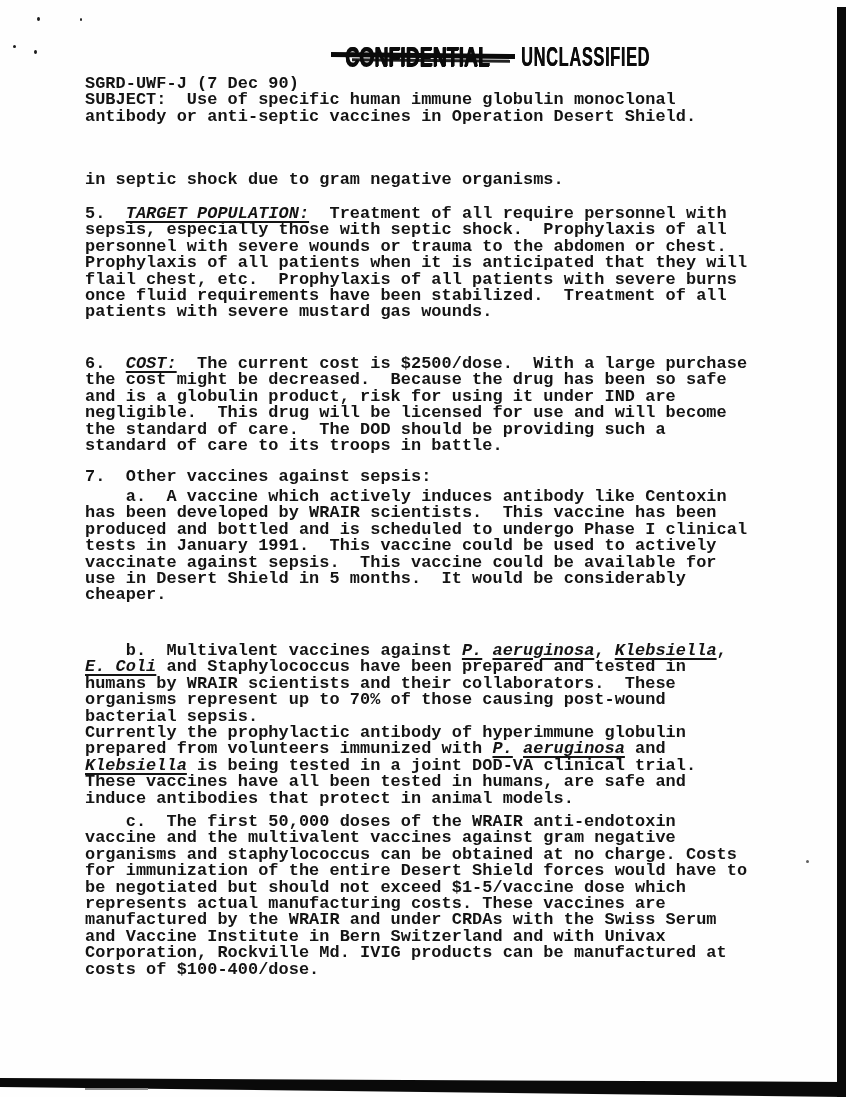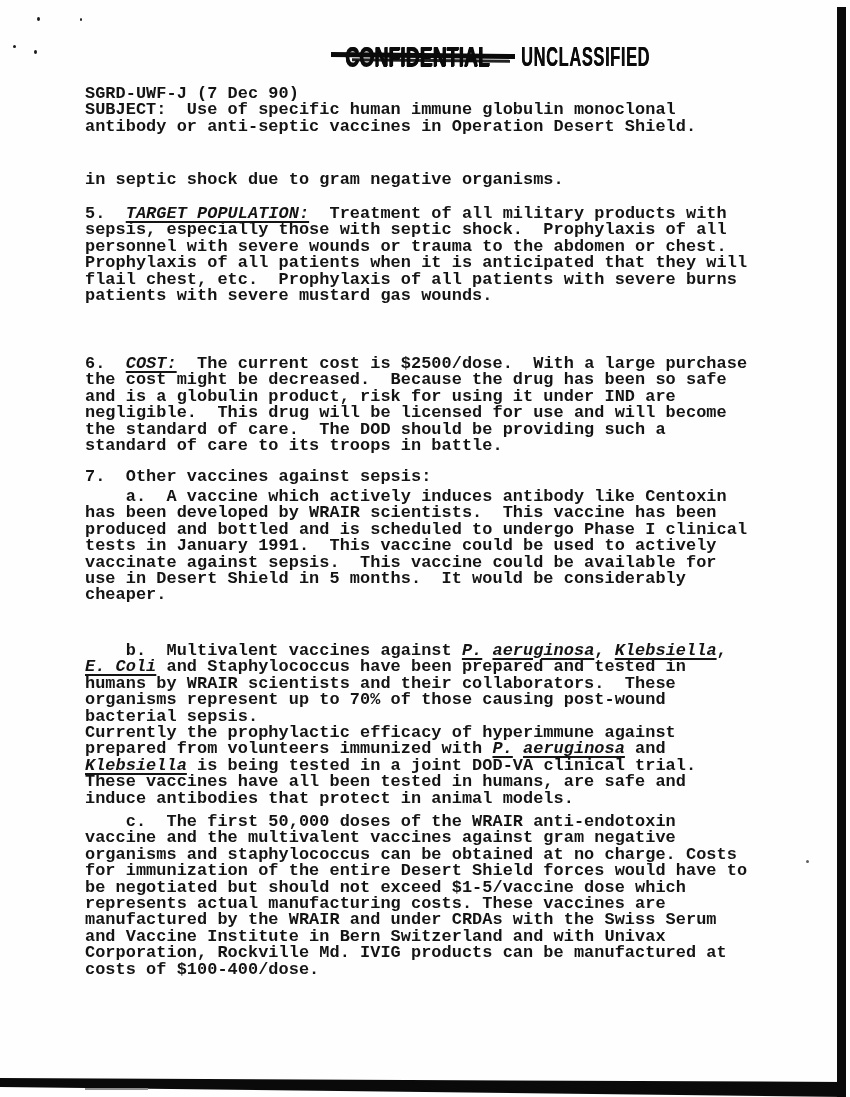--- a/index.html
+++ b/index.html
@@ -44,36 +44,37 @@
 </head>
 <body>
 
 <div class="page">
 
   <span id="stamp-confidential" class="stamp-word">CONFIDENTIAL</span>
   <span id="stamp-unclassified" class="stamp-word">UNCLASSIFIED</span>
   <div class="strike1"></div>
   <div class="strike2"></div>
 
-  <div class="tblock" style="top:86px">
+  <div class="tblock" style="top:76px">
       <div class="line"><span>SGRD-UWF-J (7 Dec 90)</span></div>
       <div class="line"><span>SUBJECT:  Use of specific human immune globulin monoclonal</span></div>
       <div class="line"><span>antibody or anti-septic vaccines in Operation Desert Shield.</span></div>
     </div>
 
   <div class="tblock" style="top:172px">
       <div class="line"><span>in septic shock due to gram negative organisms.</span></div>
     </div>
 
   <div class="tblock" style="top:206px">
-      <div class="line"><span>5.  </span><span class="u">TARGET POPULATION:</span><span>  Treatment of all military products with</span></div>
+      <div class="line"><span>5.  </span><span class="u">TARGET POPULATION:</span><span>  Treatment of all require personnel with</span></div>
       <div class="line"><span>sepsis, especially those with septic shock.  Prophylaxis of all</span></div>
       <div class="line"><span>personnel with severe wounds or trauma to the abdomen or chest.</span></div>
       <div class="line"><span>Prophylaxis of all patients when it is anticipated that they will</span></div>
       <div class="line"><span>flail chest, etc.  Prophylaxis of all patients with severe burns</span></div>
+      <div class="line"><span>once fluid requirements have been stabilized.  Treatment of all</span></div>
       <div class="line"><span>patients with severe mustard gas wounds.</span></div>
     </div>
 
   <div class="tblock" style="top:356px">
       <div class="line"><span>6.  </span><span class="u">COST:</span><span>  The current cost is $2500/dose.  With a large purchase</span></div>
       <div class="line"><span>the cost might be decreased.  Because the drug has been so safe</span></div>
       <div class="line"><span>and is a globulin product, risk for using it under IND are</span></div>
       <div class="line"><span>negligible.  This drug will be licensed for use and will become</span></div>
       <div class="line"><span>the standard of care.  The DOD should be providing such a</span></div>
       <div class="line"><span>standard of care to its troops in battle.</span></div>
@@ -92,21 +93,21 @@
       <div class="line"><span>use in Desert Shield in 5 months.  It would be considerably</span></div>
       <div class="line"><span>cheaper.</span></div>
     </div>
 
   <div class="tblock" style="top:643px">
       <div class="line"><span>    b.  Multivalent vaccines against </span><span class="u">P.</span><span> </span><span class="u">aeruginosa</span><span>, </span><span class="u">Klebsiella</span><span>,</span></div>
       <div class="line"><span class="u">E. Coli</span><span> and Staphylococcus have been prepared and tested in</span></div>
       <div class="line"><span>humans by WRAIR scientists and their collaborators.  These</span></div>
       <div class="line"><span>organisms represent up to 70% of those causing post-wound</span></div>
       <div class="line"><span>bacterial sepsis.</span></div>
-      <div class="line"><span>Currently the prophylactic efficacy of hyperimmune against</span></div>
+      <div class="line"><span>Currently the prophylactic antibody of hyperimmune globulin</span></div>
       <div class="line"><span>prepared from volunteers immunized with </span><span class="u">P.</span><span> </span><span class="u">aeruginosa</span><span> and</span></div>
       <div class="line"><span class="u">Klebsiella</span><span> is being tested in a joint DOD-VA clinical trial.</span></div>
       <div class="line"><span>These vaccines have all been tested in humans, are safe and</span></div>
       <div class="line"><span>induce antibodies that protect in animal models.</span></div>
     </div>
 
   <div class="tblock" style="top:814px">
       <div class="line"><span>    c.  The first 50,000 doses of the WRAIR anti-endotoxin</span></div>
       <div class="line"><span>vaccine and the multivalent vaccines against gram negative</span></div>
       <div class="line"><span>organisms and staphylococcus can be obtained at no charge. Costs</span></div>

